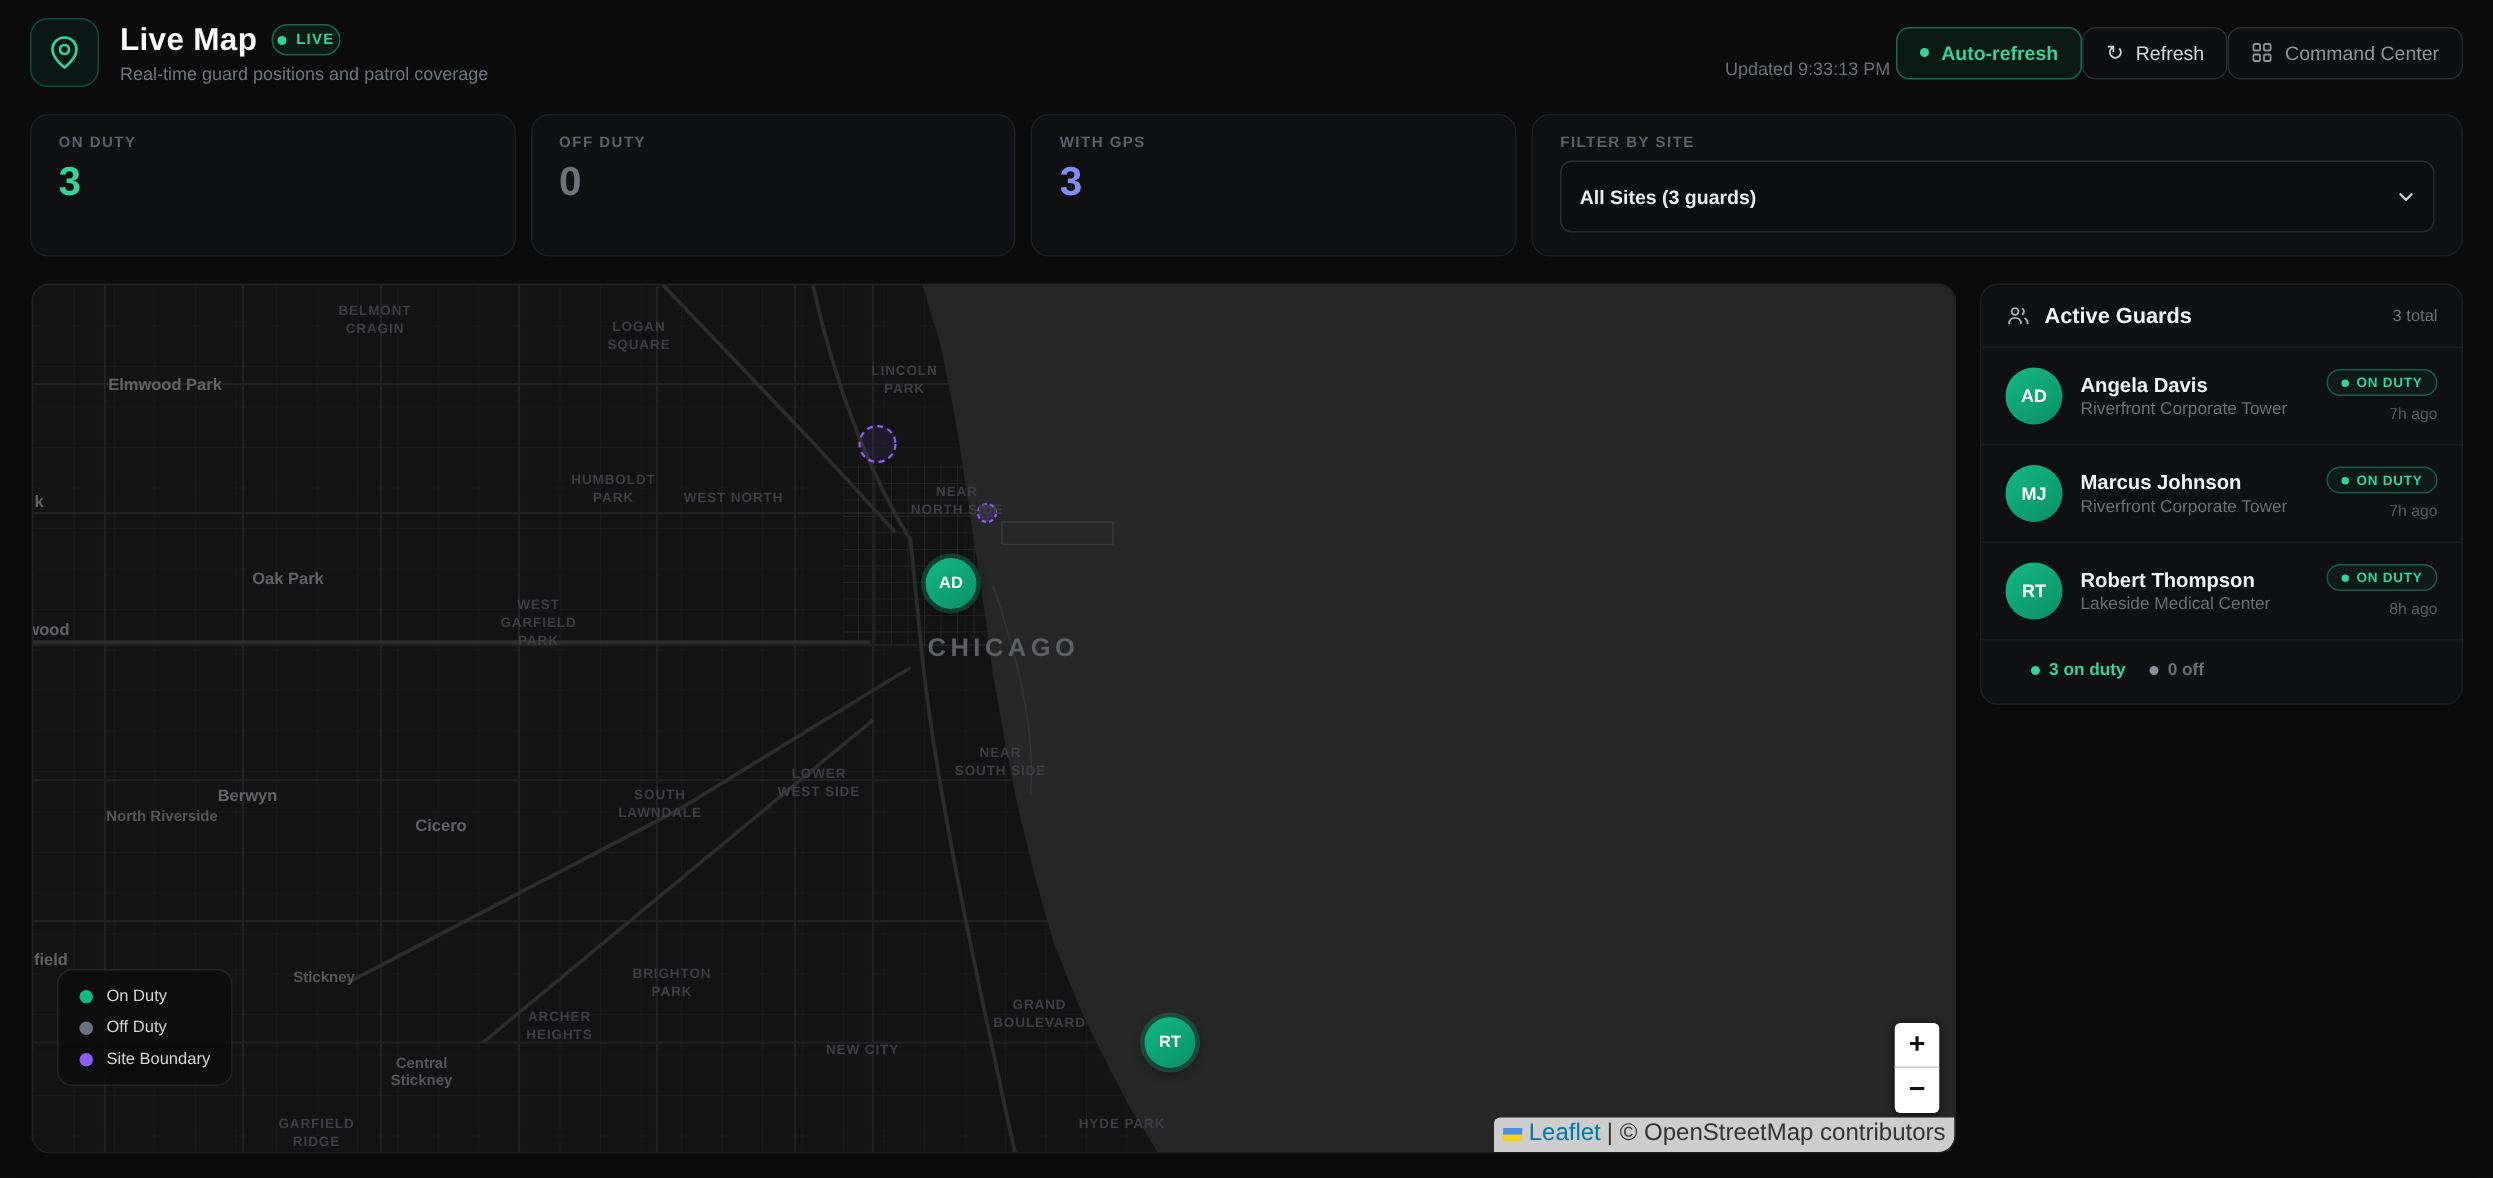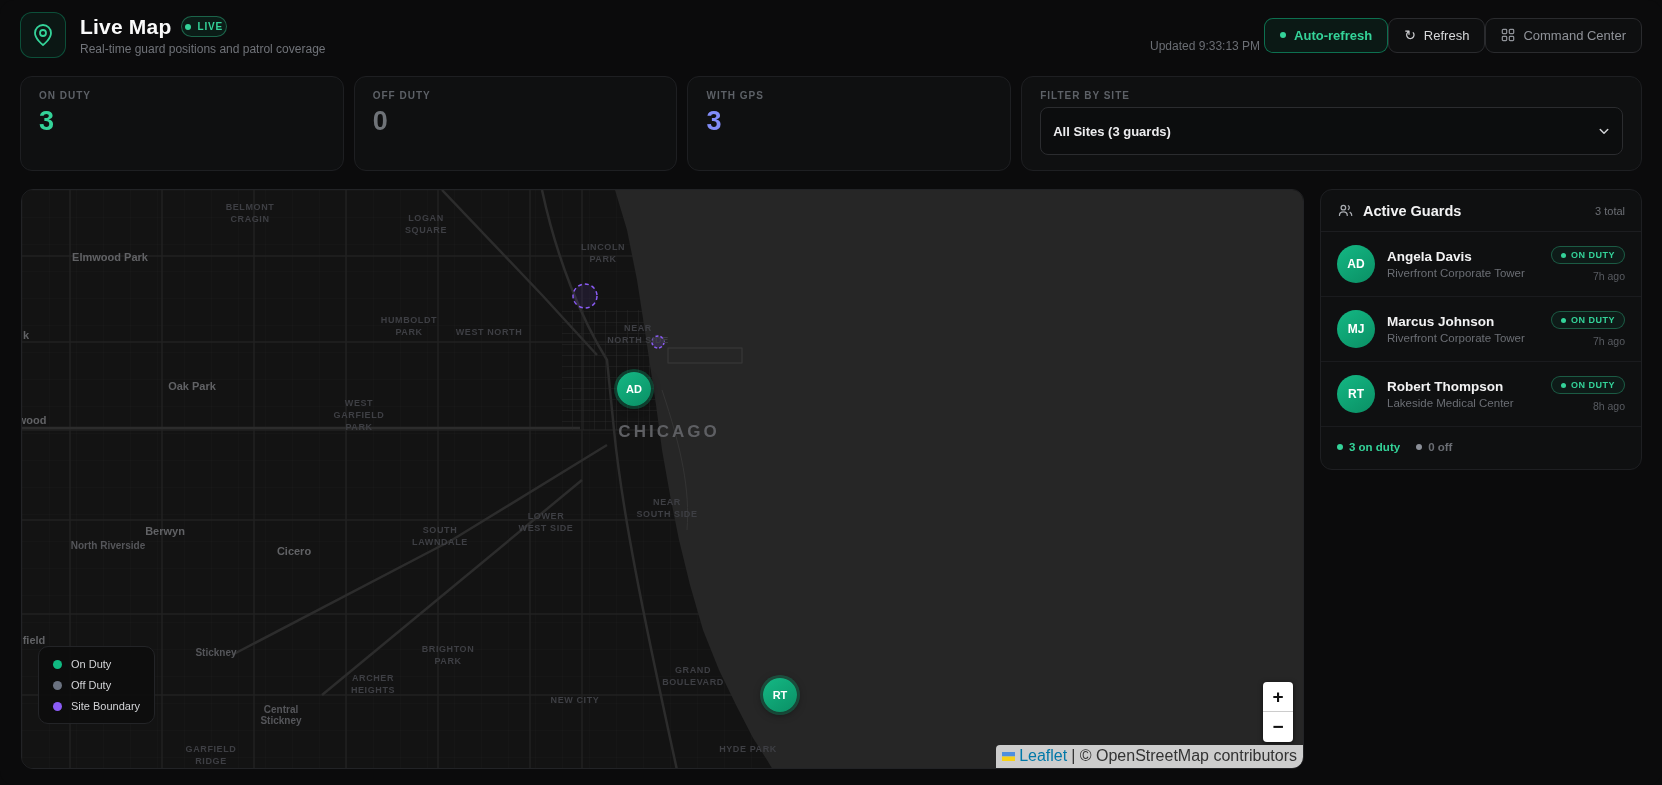--- a/index.html
+++ b/index.html
@@ -85,21 +85,21 @@
   .guard-name { font-size:13.5px; font-weight:700; color:#f2f2f3; white-space:nowrap; }
   .guard-site { font-size:11.5px; color:#6b6e74; white-space:nowrap; }
   .guard-meta { margin-left:auto; display:flex; flex-direction:column; align-items:flex-end; gap:6px; }
   .status-badge { display:inline-flex; align-items:center; gap:5px; padding:3px 9px; border-radius:999px;
     background:rgba(16,185,129,0.07); border:1px solid rgba(52,211,153,0.35); color:#34d399;
     font-size:9px; font-weight:800; letter-spacing:0.5px; }
   .status-badge .dot { width:5px; height:5px; }
   .ago { font-size:10.5px; color:#585b61; }
   .panel-footer { display:flex; align-items:center; gap:16px; padding:14px 16px 16px; }
   .foot-item { display:flex; align-items:center; gap:6px; font-size:11.5px; font-weight:600; }
-  .foot-on { color:#34d399; } .foot-off { color:#6b6e74; }
+  .foot-on { color:#34d399;margin-left:17px; } .foot-off { color:#6b6e74; }
 </style>
 </head>
 <body>
 
 <div class="page">
 
   <div class="header">
     <div class="hdr-left">
       <div class="app-icon">
         <svg width="24" height="24" viewBox="0 0 24 24" fill="none" stroke="#34d399" stroke-width="1.8" stroke-linecap="round" stroke-linejoin="round">

